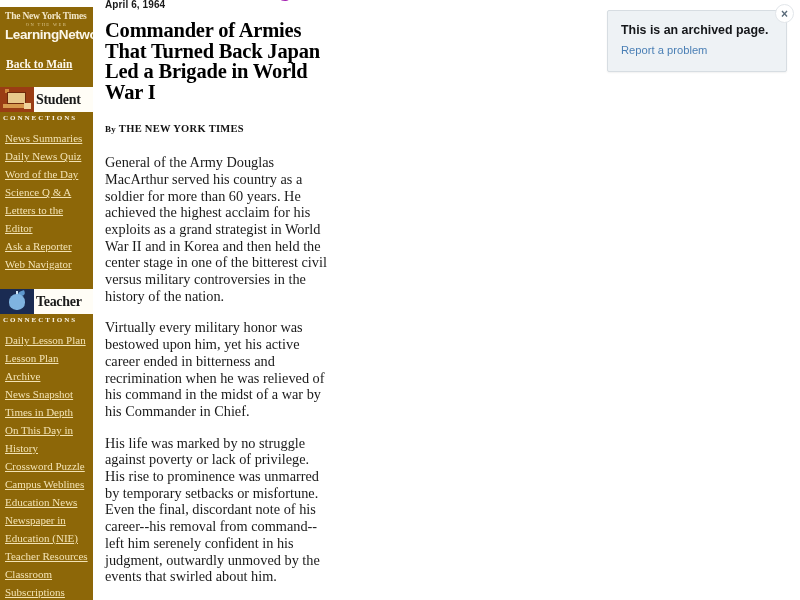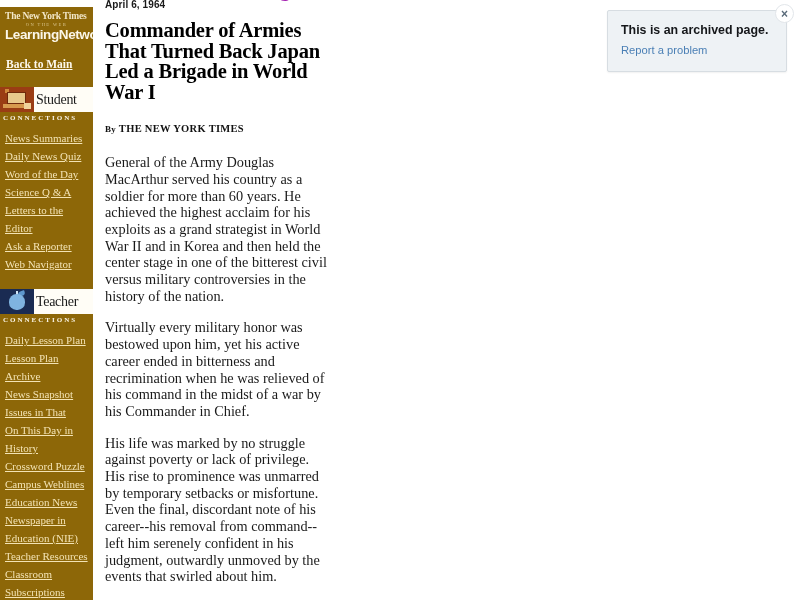--- a/index.html
+++ b/index.html
@@ -92,21 +92,21 @@
   }
   .banner-word {
     flex: 1;
     background: #fffdf6;
     display: flex;
     align-items: center;
     justify-content: flex-start;
     padding-left: 2px;
     font-family: "Liberation Serif", serif;
     font-size: 14px;
-    font-weight: normal;
+    font-weight: bold;
     color: #1a1a1a;
     letter-spacing: -0.3px;
     box-sizing: border-box;
   }
   .banner-sub {
     font-family: "Liberation Serif", serif;
     font-size: 7px;
     font-weight: bold;
     letter-spacing: 2.0px;
     color: #fbf5e6;
@@ -374,21 +374,21 @@
         </div>
         <div class="banner-word">Teacher</div>
       </div>
       <div class="banner-sub">CONNECTIONS</div>
     </div>
 
     <ul class="link-list">
       <li><a class="nav-link" href="#">Daily Lesson Plan</a></li>
       <li><a class="nav-link" href="#">Lesson Plan Archive</a></li>
       <li><a class="nav-link" href="#">News Snapshot</a></li>
-      <li><a class="nav-link" href="#">Issues in That</a></li>
+      <li><a class="nav-link" href="#">Times in Depth</a></li>
       <li><a class="nav-link" href="#">On This Day in History</a></li>
       <li><a class="nav-link" href="#">Crossword Puzzle</a></li>
       <li><a class="nav-link" href="#">Campus Weblines</a></li>
       <li><a class="nav-link" href="#">Education News</a></li>
       <li><a class="nav-link" href="#">Newspaper in Education (NIE) Teacher Resources</a></li>
       <li><a class="nav-link" href="#">Classroom Subscriptions</a></li>
     </ul>
 
   </div>
 

